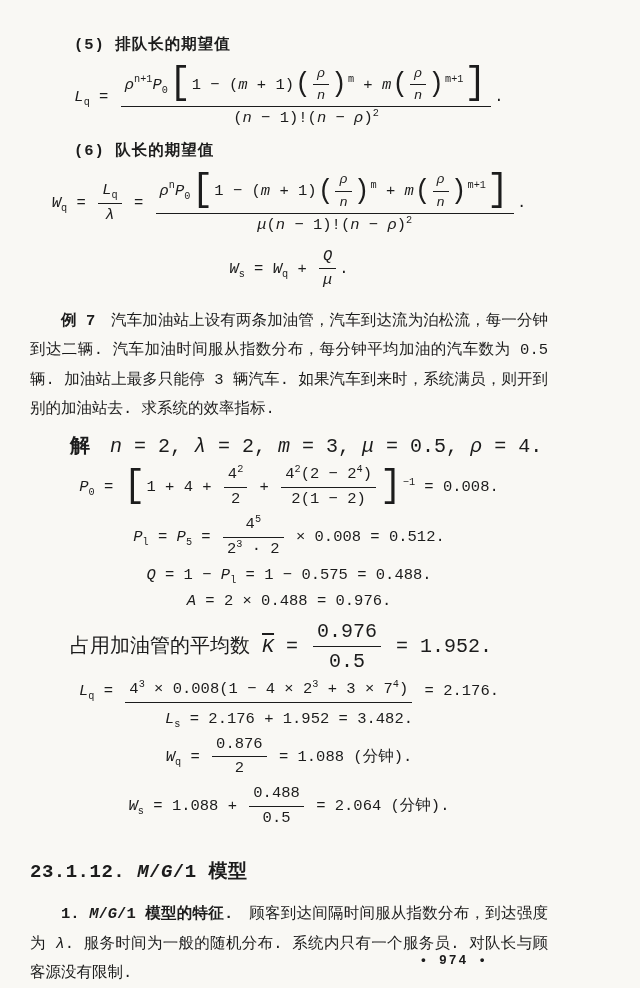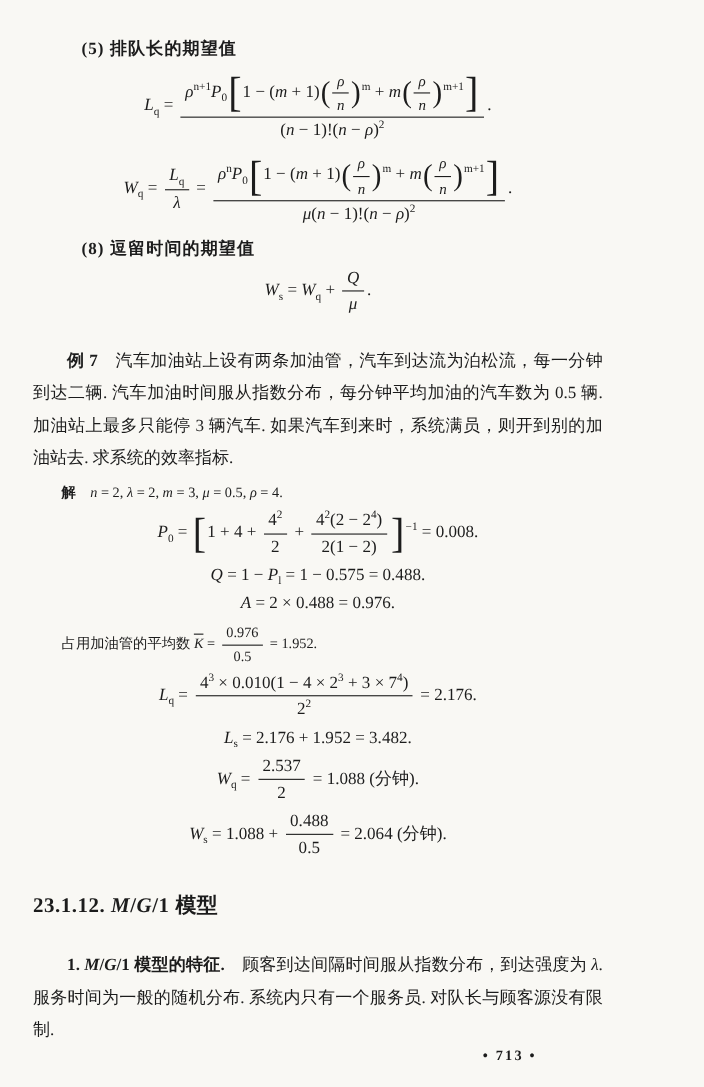--- a/index.html
+++ b/index.html
@@ -4,21 +4,21 @@
 <style>
   html,body{margin:0;padding:0;background:#f7f6f2;}
   .page{
     position:relative;
     width:588px;
     height:988px;
     box-sizing:border-box;
     padding:26px 40px 0 30px;
     background:#f9f8f4;
     color:#1c1c1c;
-    font-family:Liberation Serif, serif;
+    font-family:Liberation Mono, monospace;
     overflow:hidden;
   }
   
   .h-num{
     font-weight:bold;
     font-size:15.5px;
     padding-left:44px;
     margin:8px 0 2px;
     letter-spacing:1px;
   }
@@ -28,25 +28,25 @@
     font-size:15.5px;
     margin:6px 0;
     line-height:1.3;
   }
   .disp.tall{margin:10px 0 12px;}
   
   .para{
     font-size:15.5px;
     line-height:1.9;
     text-align:justify;
-    margin:27px 0 4px;
+    margin:16px 0 4px;
     text-indent:2em;
   }
   .lead-line{
-    font-size:13px;
+    font-size:20px;
     margin:8px 0 4px;
     padding-left:2em;
   }
   .sect{
     font-weight:bold;
     font-size:19px;
     margin:30px 0 2px;
     letter-spacing:0.5px;
   }
   .pageno{
@@ -94,40 +94,41 @@
   .fn .fence{font-size:1.7em;}
 </style>
 </head>
 <body style="background: rgb(249, 248, 244);">
 
 <div class="page" style="background: rgb(249, 248, 244); color: rgb(28, 28, 28);">
 
   <div class="h-num">(5) 排队长的期望值</div>
   <div class="disp tall"><span class="mv">L</span><sub>q</sub><span class="mt"> = </span><span class="frac"><span class="fn"><span class="mv">ρ</span><sup>n+1</sup><span class="mv">P</span><sub>0</sub><span class="fence-lg">[</span><span class="mt">1 − (</span><span class="mv">m</span><span class="mt"> + 1)</span><span class="fence">(</span><span class="frac"><span class="fn"><span class="mv">ρ</span></span><span class="fd"><span class="mv">n</span></span></span><span class="fence">)</span><sup>m</sup><span class="mt"> + </span><span class="mv">m</span><span class="fence">(</span><span class="frac"><span class="fn"><span class="mv">ρ</span></span><span class="fd"><span class="mv">n</span></span></span><span class="fence">)</span><sup>m+1</sup><span class="fence-lg">]</span></span><span class="fd"><span class="mt">(</span><span class="mv">n</span><span class="mt"> − 1)!(</span><span class="mv">n</span><span class="mt"> − </span><span class="mv">ρ</span><span class="mt">)</span><sup>2</sup></span></span><span class="mt">.</span></div>
 
+  <div class="h-num">(6) 队长的期望值</div>
 
   <div class="disp tall"><span class="mv">W</span><sub>q</sub><span class="mt"> = </span><span class="frac"><span class="fn"><span class="mv">L</span><sub>q</sub></span><span class="fd"><span class="mv">λ</span></span></span><span class="mt"> = </span><span class="frac"><span class="fn"><span class="mv">ρ</span><sup>n</sup><span class="mv">P</span><sub>0</sub><span class="fence-lg">[</span><span class="mt">1 − (</span><span class="mv">m</span><span class="mt"> + 1)</span><span class="fence">(</span><span class="frac"><span class="fn"><span class="mv">ρ</span></span><span class="fd"><span class="mv">n</span></span></span><span class="fence">)</span><sup>m</sup><span class="mt"> + </span><span class="mv">m</span><span class="fence">(</span><span class="frac"><span class="fn"><span class="mv">ρ</span></span><span class="fd"><span class="mv">n</span></span></span><span class="fence">)</span><sup>m+1</sup><span class="fence-lg">]</span></span><span class="fd"><span class="mv">μ</span><span class="mt">(</span><span class="mv">n</span><span class="mt"> − 1)!(</span><span class="mv">n</span><span class="mt"> − </span><span class="mv">ρ</span><span class="mt">)</span><sup>2</sup></span></span><span class="mt">.</span></div>
 
-  <div class="h-num">(8) 逗留时间的期望值</div>
   <div class="disp"><span class="mv">W</span><sub>s</sub><span class="mt"> = </span><span class="mv">W</span><sub>q</sub><span class="mt"> + </span><span class="frac"><span class="fn"><span class="mv">Q</span></span><span class="fd"><span class="mv">μ</span></span></span><span class="mt">.</span></div>
 
   <p class="para"><span class="mb"><span class="mcjk">例 7</span></span><span class="mcjk">　汽车加油站上设有两条加油管，汽车到达流为泊松流，每一分钟到达二辆. 汽车加油时间服从指数分布，每分钟平均加油的汽车数为 0.5 辆. 加油站上最多只能停 3 辆汽车. 如果汽车到来时，系统满员，则开到别的加油站去. 求系统的效率指标.</span></p>
 
   <div class="lead-line"><span class="mb"><span class="mcjk">解</span></span><span class="mt">　</span><span class="mv">n</span><span class="mt"> = 2, </span><span class="mv">λ</span><span class="mt"> = 2, </span><span class="mv">m</span><span class="mt"> = 3, </span><span class="mv">μ</span><span class="mt"> = 0.5, </span><span class="mv">ρ</span><span class="mt"> = 4.</span></div>
 
   <div class="disp"><span class="mv">P</span><sub>0</sub><span class="mt"> = </span><span class="fence-lg">[</span><span class="mt">1 + 4 + </span><span class="frac"><span class="fn"><span class="mt">4</span><sup>2</sup></span><span class="fd"><span class="mt">2</span></span></span><span class="mt"> + </span><span class="frac"><span class="fn"><span class="mt">4</span><sup>2</sup><span class="mt">(2 − 2</span><sup>4</sup><span class="mt">)</span></span><span class="fd"><span class="mt">2(1 − 2)</span></span></span><span class="fence-lg">]</span><sup>−1</sup><span class="mt"> = 0.008.</span></div>
+  <div class="disp"><span class="mv">P</span><sub>l</sub><span class="mt"> = </span><span class="mv">P</span><sub>5</sub><span class="mt"> = </span><span class="frac"><span class="fn"><span class="mt">4</span><sup>5</sup></span><span class="fd"><span class="mt">2</span><sup>3</sup><span class="mt"> · 2</span></span></span><span class="mt"> × 0.008 = 0.512.</span></div>
   <div class="disp"><span class="mv">Q</span><span class="mt"> = 1 − </span><span class="mv">P</span><sub>l</sub><span class="mt"> = 1 − 0.575 = 0.488.</span></div>
   <div class="disp"><span class="mv">A</span><span class="mt"> = 2 × 0.488 = 0.976.</span></div>
 
   <div class="lead-line"><span class="mcjk">占用加油管的平均数 </span><span class="mv mbar">K</span><span class="mt"> = </span><span class="frac"><span class="fn"><span class="mt">0.976</span></span><span class="fd"><span class="mt">0.5</span></span></span><span class="mt"> = 1.952.</span></div>
 
-  <div class="disp"><span class="mv">L</span><sub>q</sub><span class="mt"> = </span><span class="frac"><span class="fn"><span class="mt">4</span><sup>3</sup><span class="mt"> × 0.010(1 − 4 × 2</span><sup>3</sup><span class="mt"> + 3 × 7</span><sup>4</sup><span class="mt">)</span></span><span class="fd"><span class="mt">2</span><sup>2</sup></span></span><span class="mt"> = 2.176.</span></div>
+  <div class="disp"><span class="mv">L</span><sub>q</sub><span class="mt"> = </span><span class="frac"><span class="fn"><span class="mt">4</span><sup>3</sup><span class="mt"> × 0.008(1 − 4 × 2</span><sup>3</sup><span class="mt"> + 3 × 7</span><sup>4</sup><span class="mt">)</span></span></span><span class="mt"> = 2.176.</span></div>
   <div class="disp"><span class="mv">L</span><sub>s</sub><span class="mt"> = 2.176 + 1.952 = 3.482.</span></div>
-  <div class="disp"><span class="mv">W</span><sub>q</sub><span class="mt"> = </span><span class="frac"><span class="fn"><span class="mt">2.537</span></span><span class="fd"><span class="mt">2</span></span></span><span class="mt"> = 1.088 </span><span class="mcjk">(分钟)</span><span class="mt">.</span></div>
+  <div class="disp"><span class="mv">W</span><sub>q</sub><span class="mt"> = </span><span class="frac"><span class="fn"><span class="mt">0.876</span></span><span class="fd"><span class="mt">2</span></span></span><span class="mt"> = 1.088 </span><span class="mcjk">(分钟)</span><span class="mt">.</span></div>
   <div class="disp"><span class="mv">W</span><sub>s</sub><span class="mt"> = 1.088 + </span><span class="frac"><span class="fn"><span class="mt">0.488</span></span><span class="fd"><span class="mt">0.5</span></span></span><span class="mt"> = 2.064 </span><span class="mcjk">(分钟)</span><span class="mt">.</span></div>
 
   <div class="sect"><span class="mt">23.1.12.  </span><span class="mv">M</span><span class="mt">/</span><span class="mv">G</span><span class="mt">/1 </span><span class="mcjk">模型</span></div>
 
   <p class="para"><span class="mb"><span class="mt">1. </span><span class="mv">M</span><span class="mt">/</span><span class="mv">G</span><span class="mt">/1 </span><span class="mcjk">模型的特征.</span></span><span class="mcjk">　顾客到达间隔时间服从指数分布，到达强度为 </span><span class="mv">λ</span><span class="mcjk">. 服务时间为一般的随机分布. 系统内只有一个服务员. 对队长与顾客源没有限制.</span></p>
 
-  <div class="pageno">• 713 •</div>
+  <div class="pageno">• 974 •</div>
 
 </div>
 
 </body></html>

